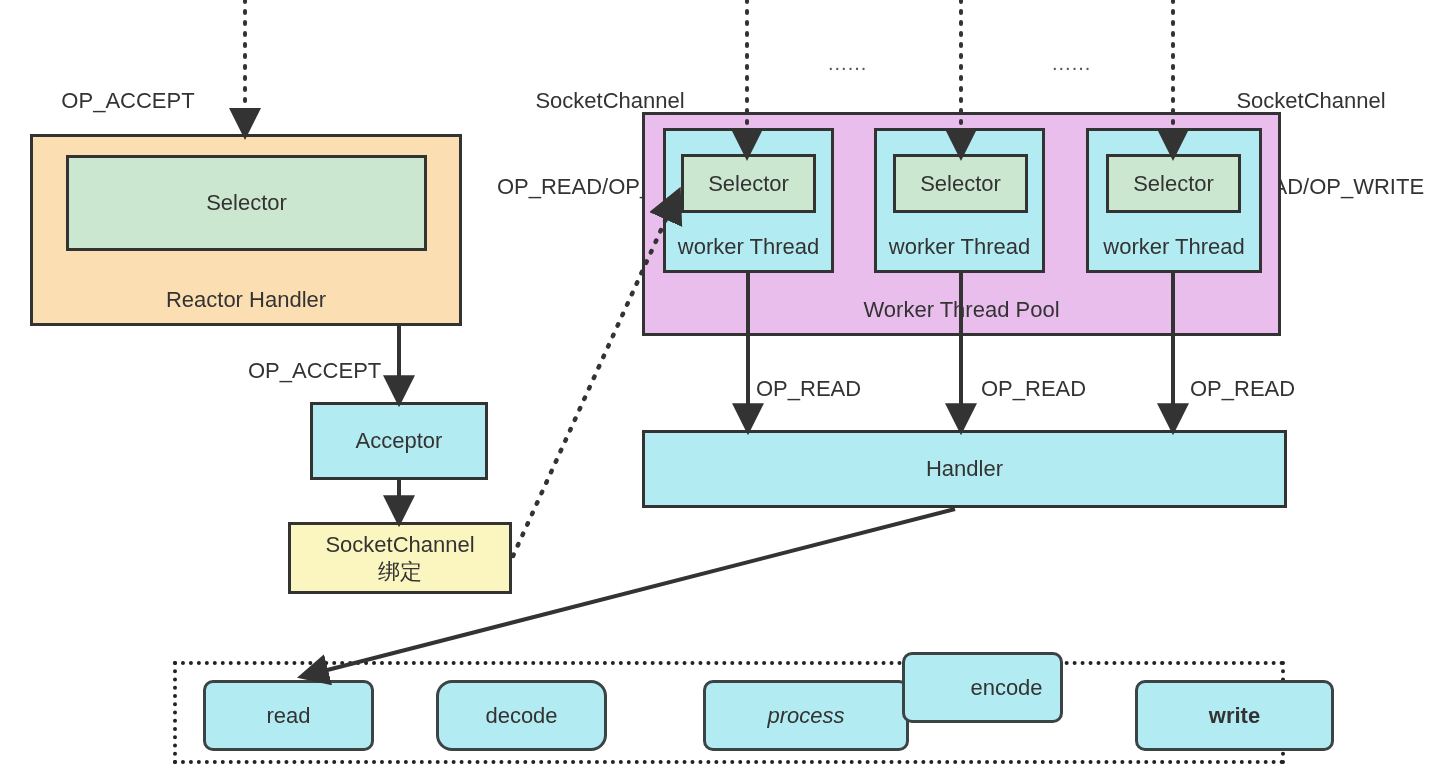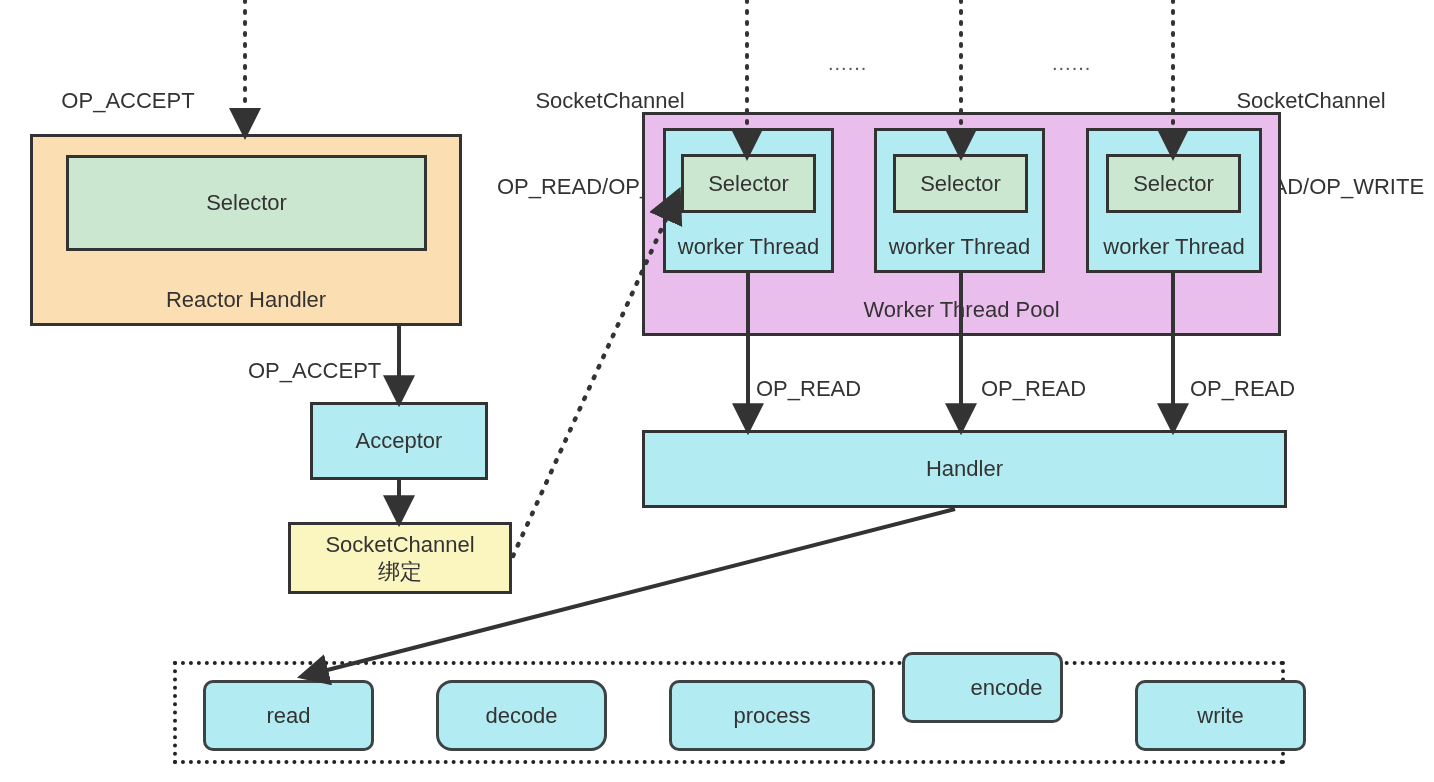--- a/index.html
+++ b/index.html
@@ -160,27 +160,27 @@
   </div>
 
   <div class="pipeline-container" style="left:173px; top:661px; width:1112px; height:103px;"></div>
 
   <div class="pipe-box" style="left:203px; top:680px; width:171px; height:71px;">
     <span>read</span>
   </div>
   <div class="pipe-box" style="left:436px; top:680px; width:171px; height:71px;border-radius:16px;">
     <span>decode</span>
   </div>
-  <div class="pipe-box" style="left:669px; top:680px; width:206px; height:71px;">
+  <div class="pipe-box" style="left:703px; top:680px; width:206px; height:71px;font-style:italic;">
     <span>process</span>
   </div>
   <div class="pipe-box" style="left:902px; top:652px; width:161px; height:71px;padding-left:48px;">
     <span>encode</span>
   </div>
-  <div class="pipe-box" style="left:1135px; top:680px; width:171px; height:71px;">
+  <div class="pipe-box" style="left:1135px; top:680px; width:199px; height:71px;font-weight:bold;">
     <span>write</span>
   </div>
 
   <svg class="svg-layer" viewBox="0 0 1434 782" xmlns="http://www.w3.org/2000/svg">
     <defs>
       <marker id="arrowSolid" markerWidth="10" markerHeight="10" refX="6.2" refY="4" orient="auto" markerUnits="strokeWidth">
         <path d="M0,0 L0,8 L8,4 z" fill="#333333"></path>
       </marker>
       <marker id="arrowDotted" markerWidth="10" markerHeight="10" refX="5.5" refY="4" orient="auto" markerUnits="strokeWidth">
         <path d="M0,0 L0,8 L8,4 z" fill="#333333"></path>

